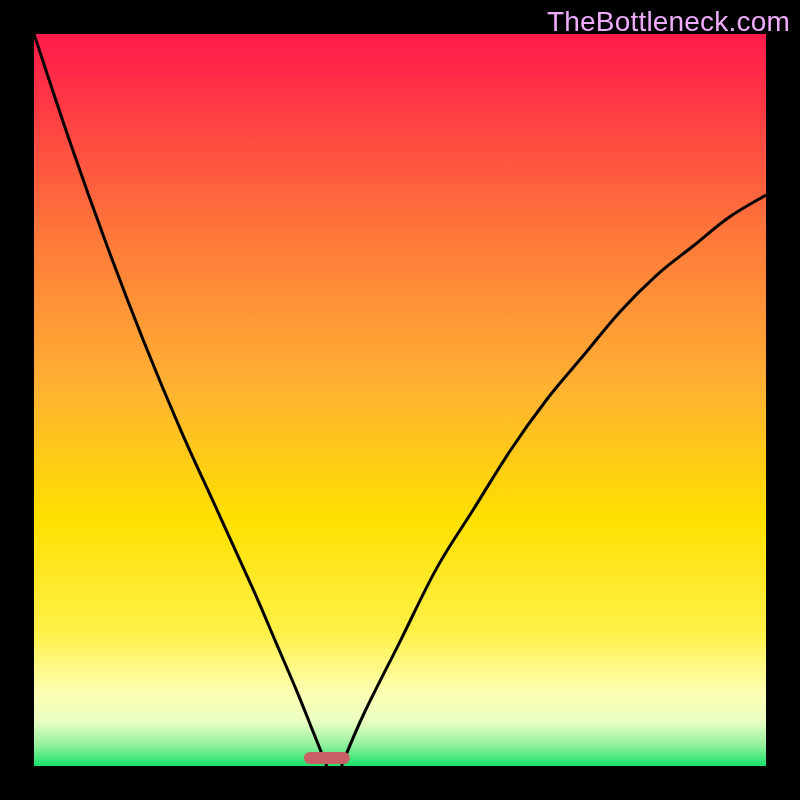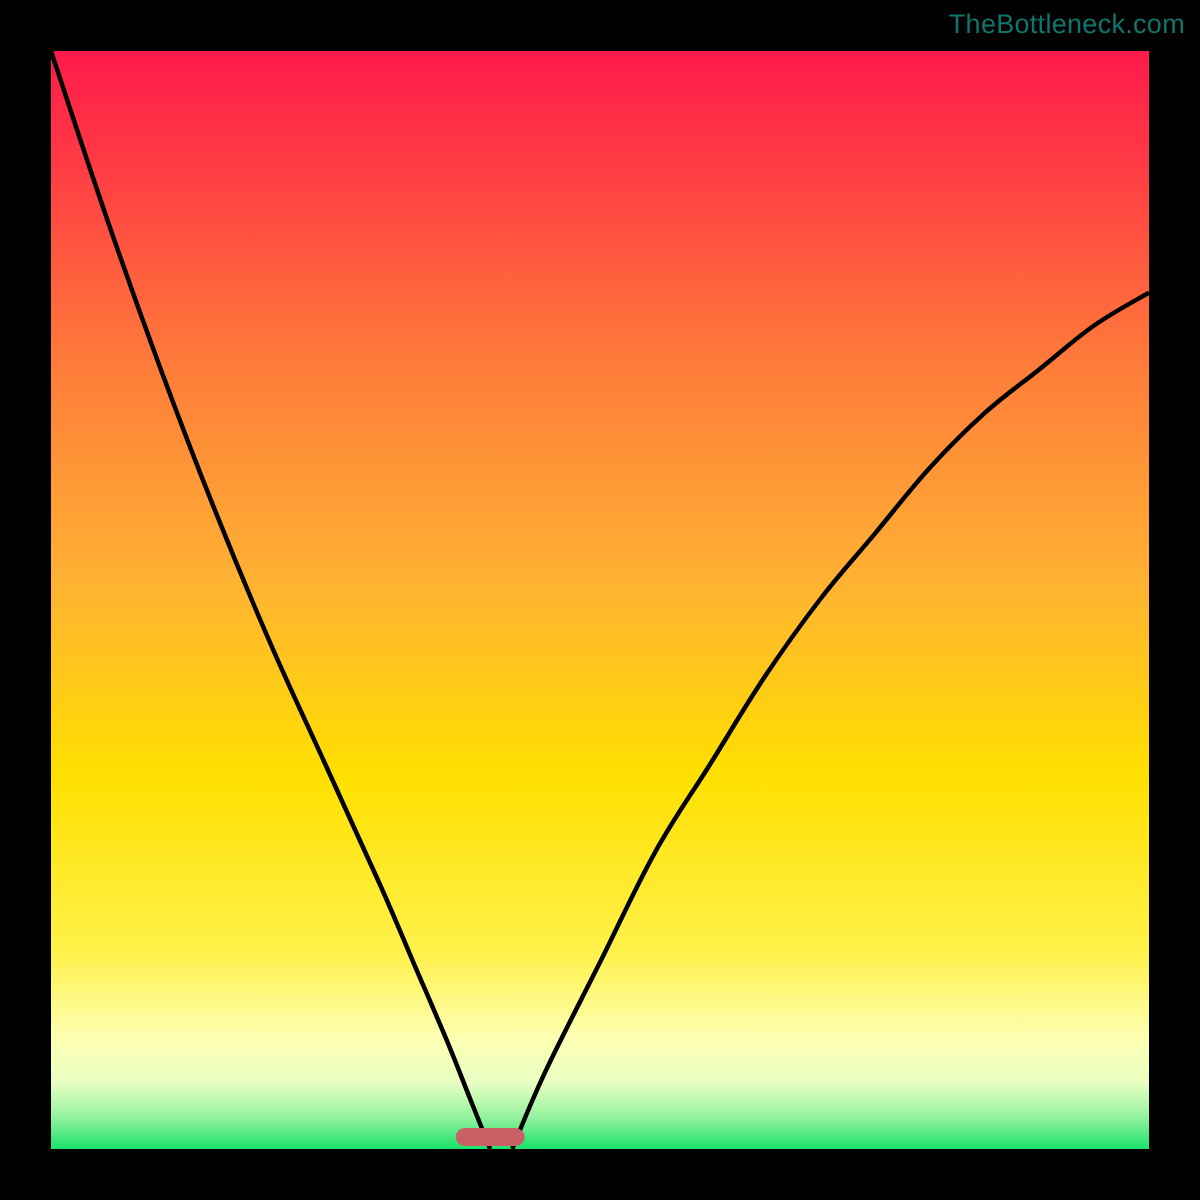--- a/index.html
+++ b/index.html
@@ -22,22 +22,22 @@
     left: 34px;
     top: 34px;
     width: 732px;
     height: 732px;
     overflow: hidden;
   }
   .watermark {
     position: absolute;
     top: 6px;
     right: 10px;
-    color: #0f766e;
-    font-size: 18px;
+    color: #f0abfc;
+    font-size: 28px;
     font-weight: 500;
     letter-spacing: 0.2px;
     font-family: Arial, sans-serif;
   }
   svg { display: block; }
 </style>
 </head>
 <body>
 
 <div class="frame">

